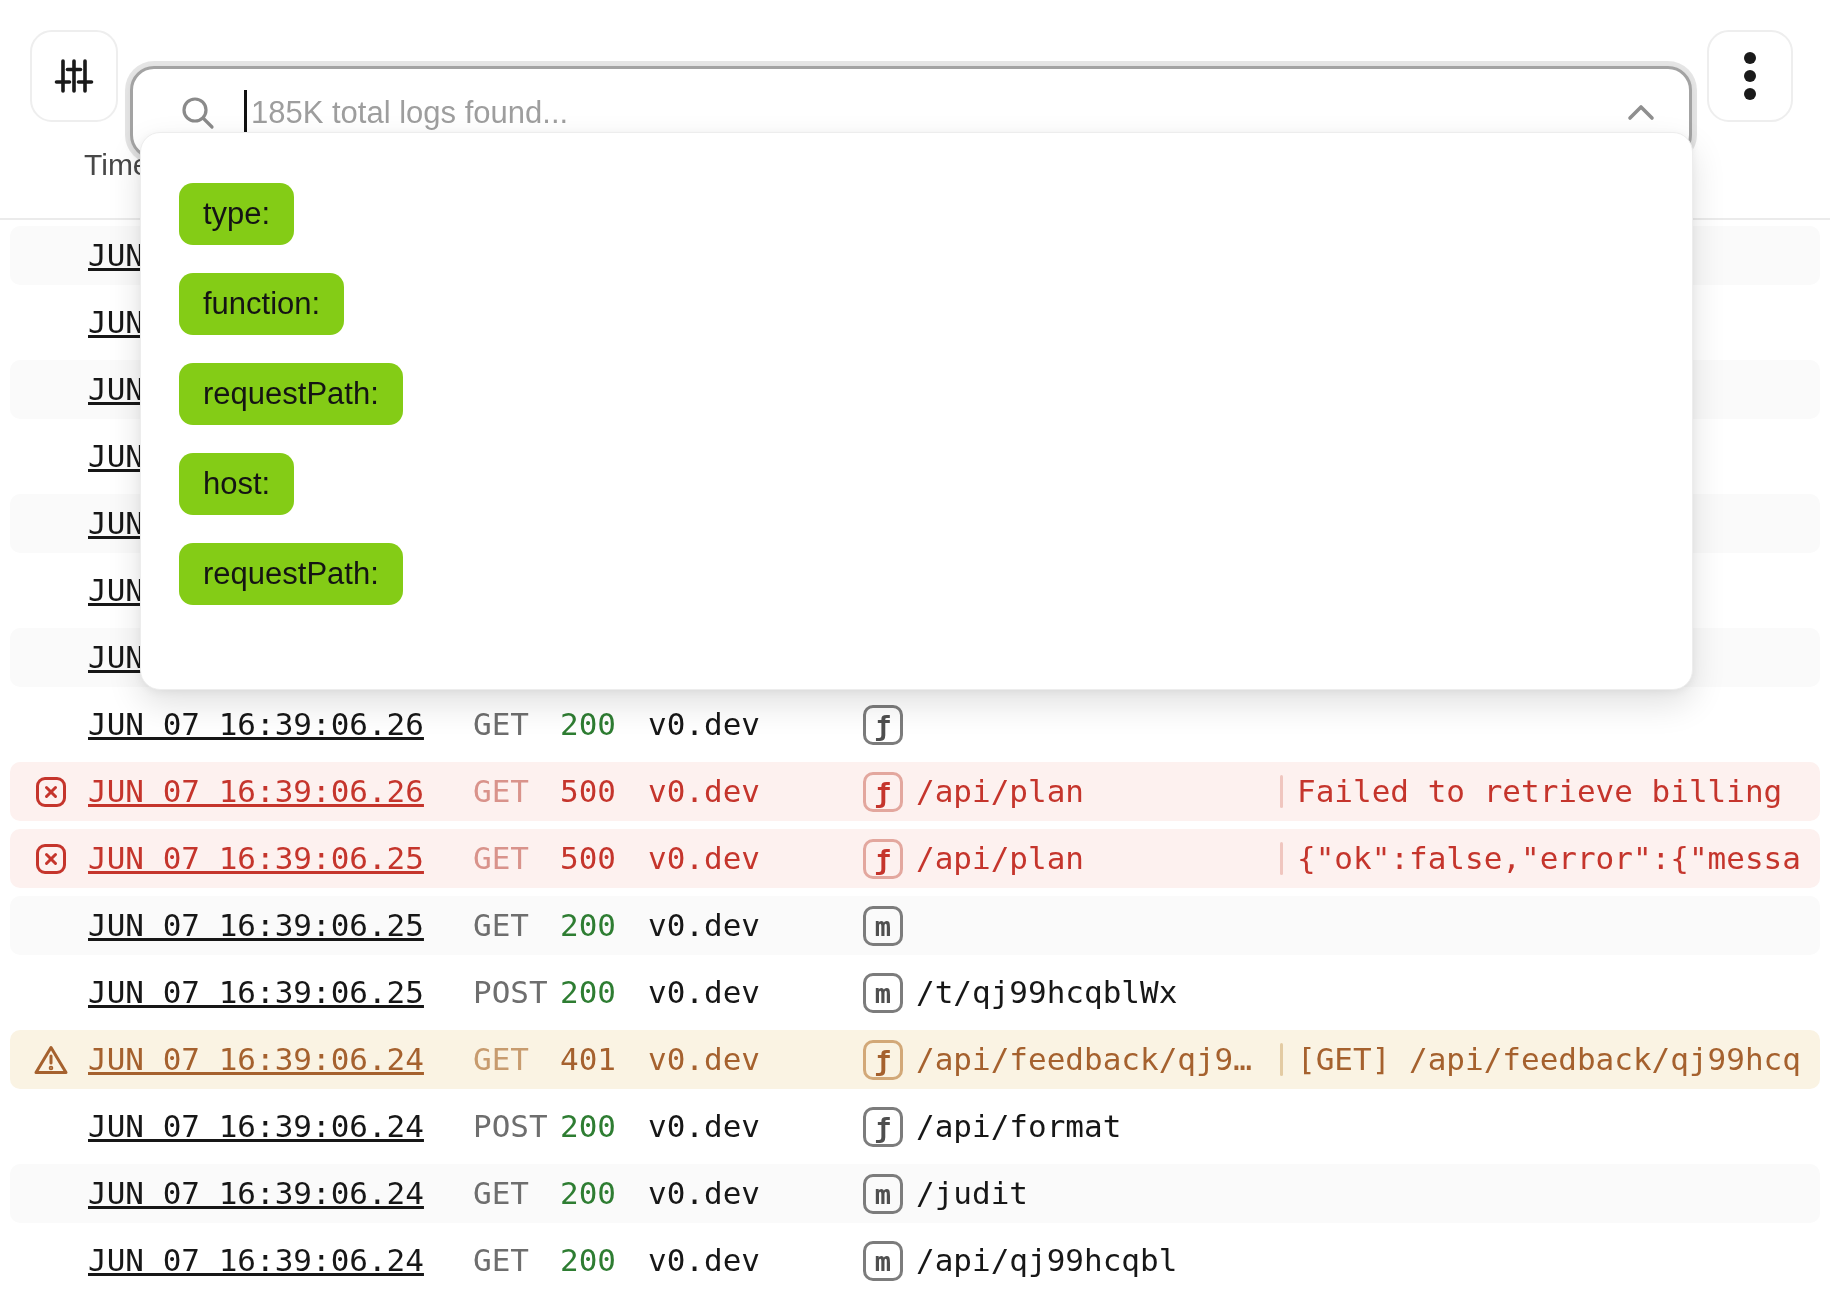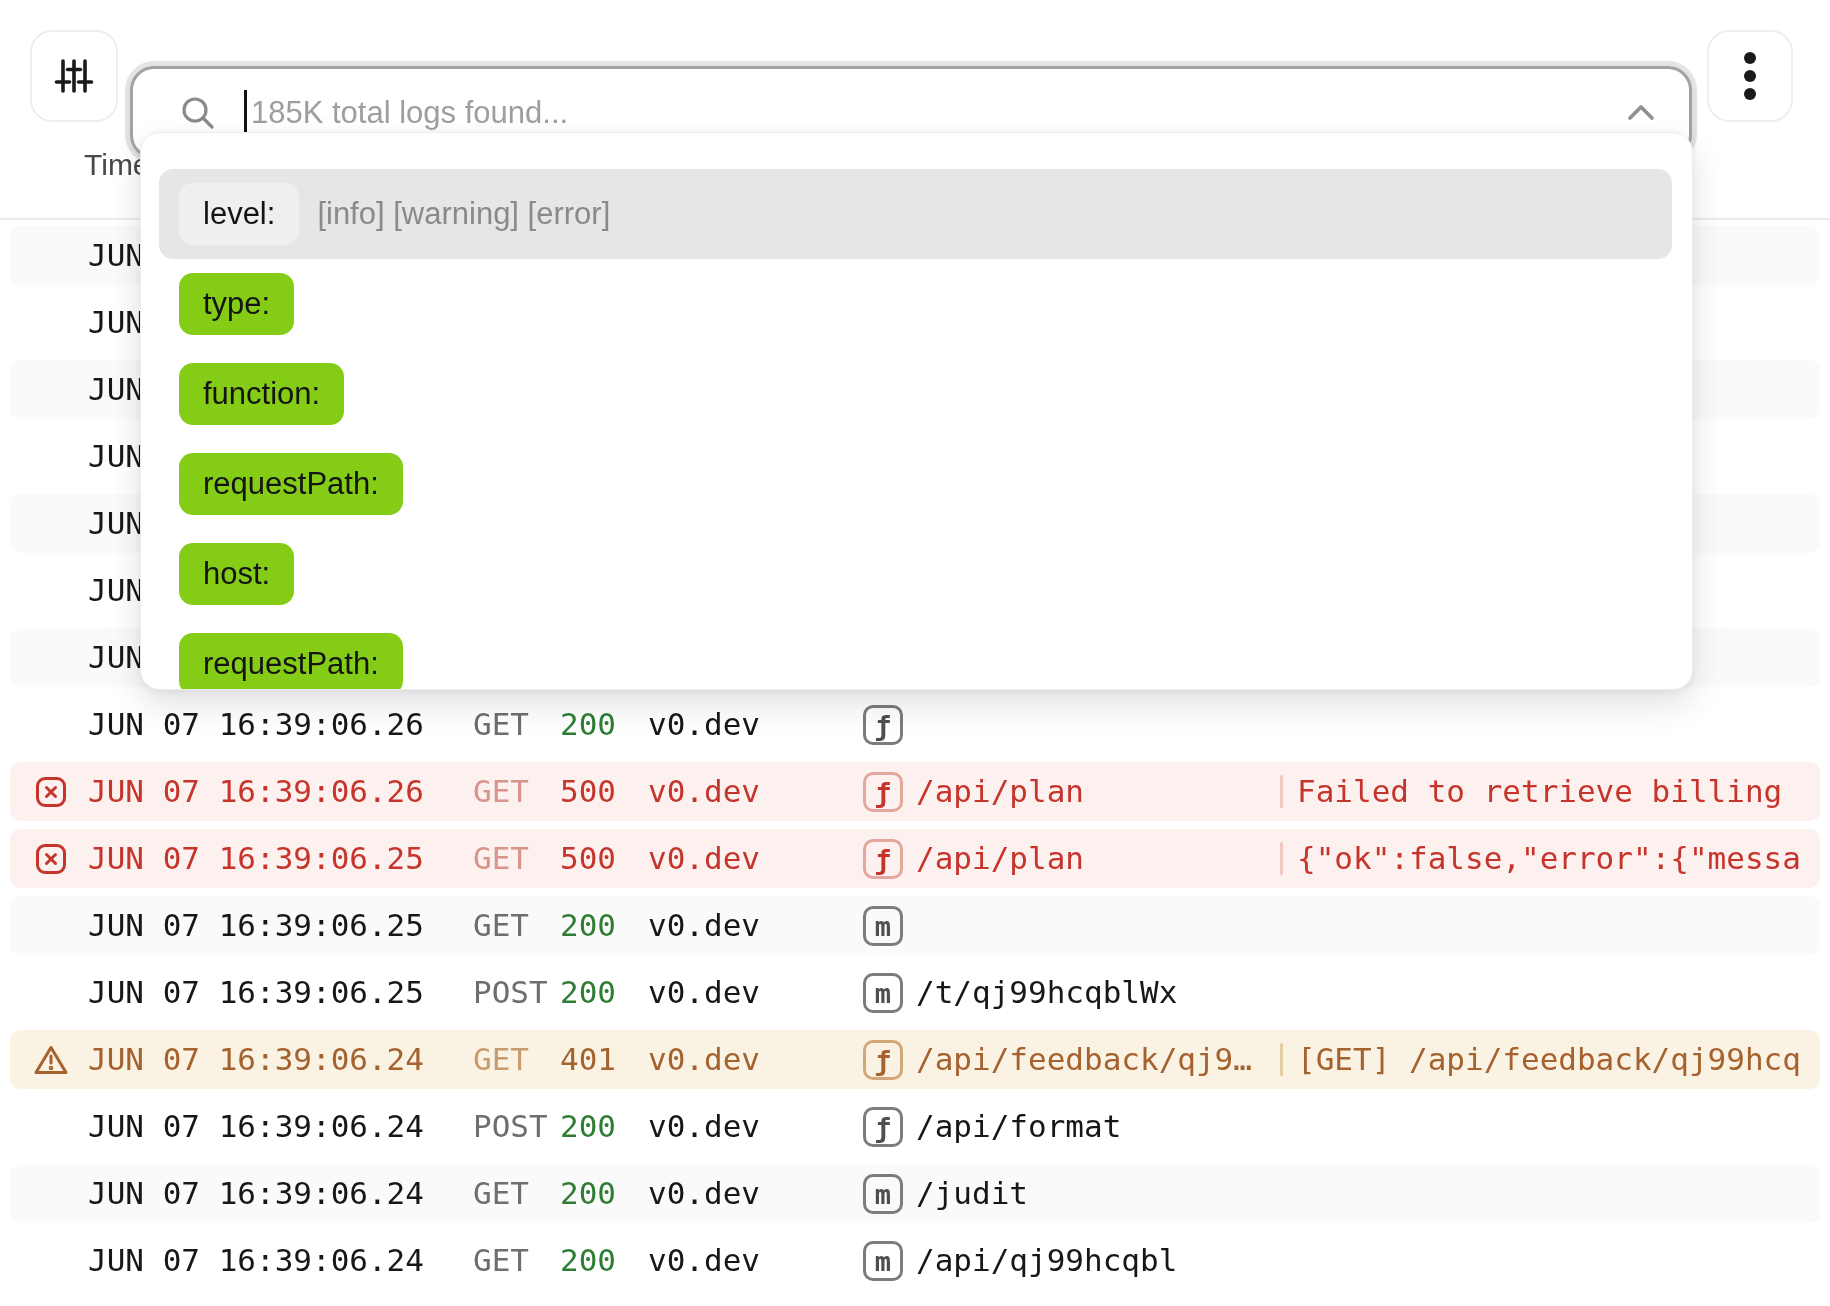--- a/index.html
+++ b/index.html
@@ -26,21 +26,21 @@
   .rows { position:absolute; left:0; top:94px; width:1830px; }
   .row { position:relative; width:1830px; height:67px; cursor:pointer;
          --accent:#171717; --muted:#6e6e6e; --stripe:transparent; --iconborder:#7c7c7c; --icontext:#4f4f4f; --divider:#ddd; }
   .row::before { content:""; position:absolute; left:10px; right:10px; top:4px; bottom:4px; border-radius:10px; background:var(--stripe); }
   .row.zebra { --stripe:#fafafa; }
   .row.level-error   { --accent:#c5352c; --muted:#d9938b; --stripe:#fdf1ef; --iconborder:#e3a79e; --icontext:#c5352c; --divider:#f0c6bf; }
   .row.level-warning { --accent:#a5612e; --muted:#c79b6e; --stripe:#faf3e3; --iconborder:#d2a878; --icontext:#a5612e; --divider:#e3cba3; }
   .row > span { position:absolute; top:0; height:67px; line-height:67px; white-space:nowrap; z-index:1; }
   .mono { font-family:"DejaVu Sans Mono", "Liberation Mono", monospace; font-size:31px; }
   .c-levelicon { left:33px; width:36px; display:flex; align-items:center; justify-content:center; color:var(--accent); }
-  .c-ts     { left:88px;  color:var(--accent); }
+  .c-ts     { left:88px;  color:var(--accent);text-decoration:underline; }
   .c-method { left:473px; color:var(--muted); }
   .c-status { left:560px; color:var(--accent); }
   .c-status.st-ok { color:#2e7d32; }
   .c-host   { left:648px; color:var(--accent); }
   .c-typeicon { left:863px; top:14px !important; width:40px; height:40px !important; line-height:36px !important; border:3px solid var(--iconborder); border-radius:10px; color:var(--icontext); text-align:center; font-size:27px; font-weight:bold; }
   .c-path   { left:916px; color:var(--accent); }
   .c-divider{ left:1280px; top:17px !important; width:3px; height:33px !important; background:var(--divider); border-radius:2px; }
   .c-message{ left:1297px; right:0; overflow:hidden; color:var(--accent); }
 
   
@@ -295,24 +295,20 @@
     <span class="c-host mono">v0.dev</span>
     <span class="c-typeicon mono">m</span>
     <span class="c-path mono">/api/qj99hcqbl</span>
 
   </div>
       </div>
   </div>
 
   <div class="panel">
     <div>
-        <div class="sug-row selected">
-    <span class="sug-pill">level:</span>
-    <span class="sug-hint">[info] [warning] [error]</span>
-  </div>
         <div class="sug-row">
     <span class="sug-pill">type:</span>
 
   </div>
         <div class="sug-row">
     <span class="sug-pill">function:</span>
 
   </div>
         <div class="sug-row">
     <span class="sug-pill">requestPath:</span>

